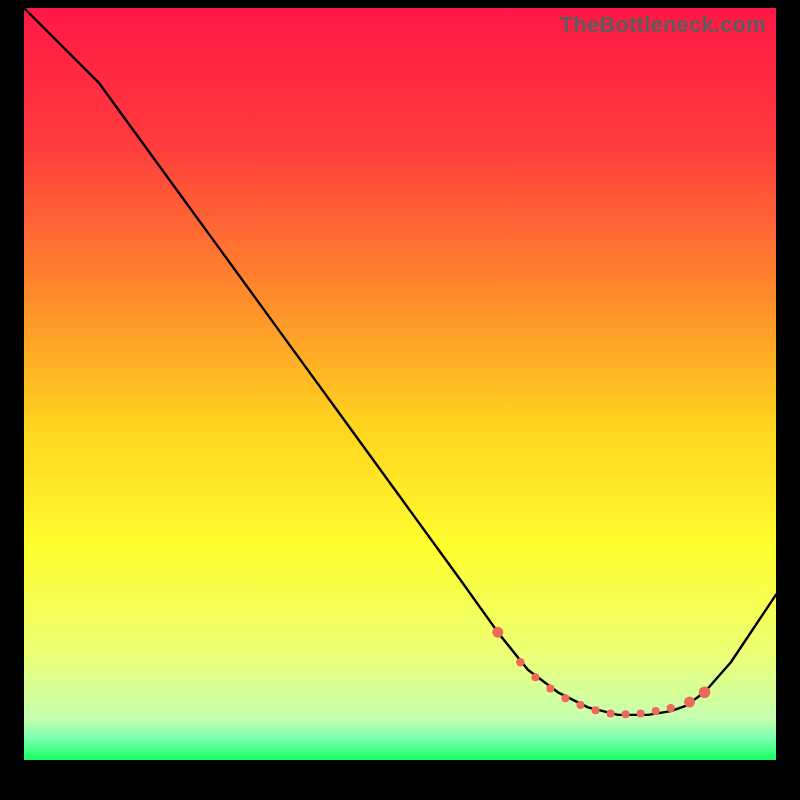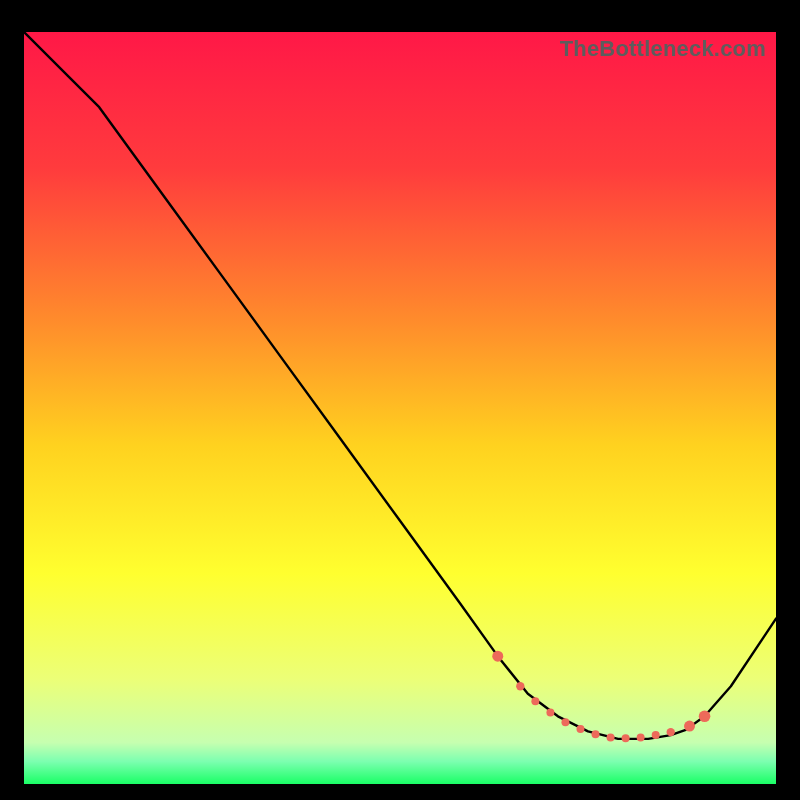--- a/index.html
+++ b/index.html
@@ -7,21 +7,21 @@
     padding: 0;
     width: 800px;
     height: 800px;
     background: #000;
     overflow: hidden;
     font-family: Arial, Helvetica, sans-serif;
   }
   .frame {
     position: absolute;
     left: 24px;
-    top: 32px;
+    top: 8px;
     width: 752px;
     height: 752px;
     background: #000;
   }
   .watermark {
     position: absolute;
     top: 4px;
     right: 10px;
     color: #5d5d5d;
     font-size: 22px;

